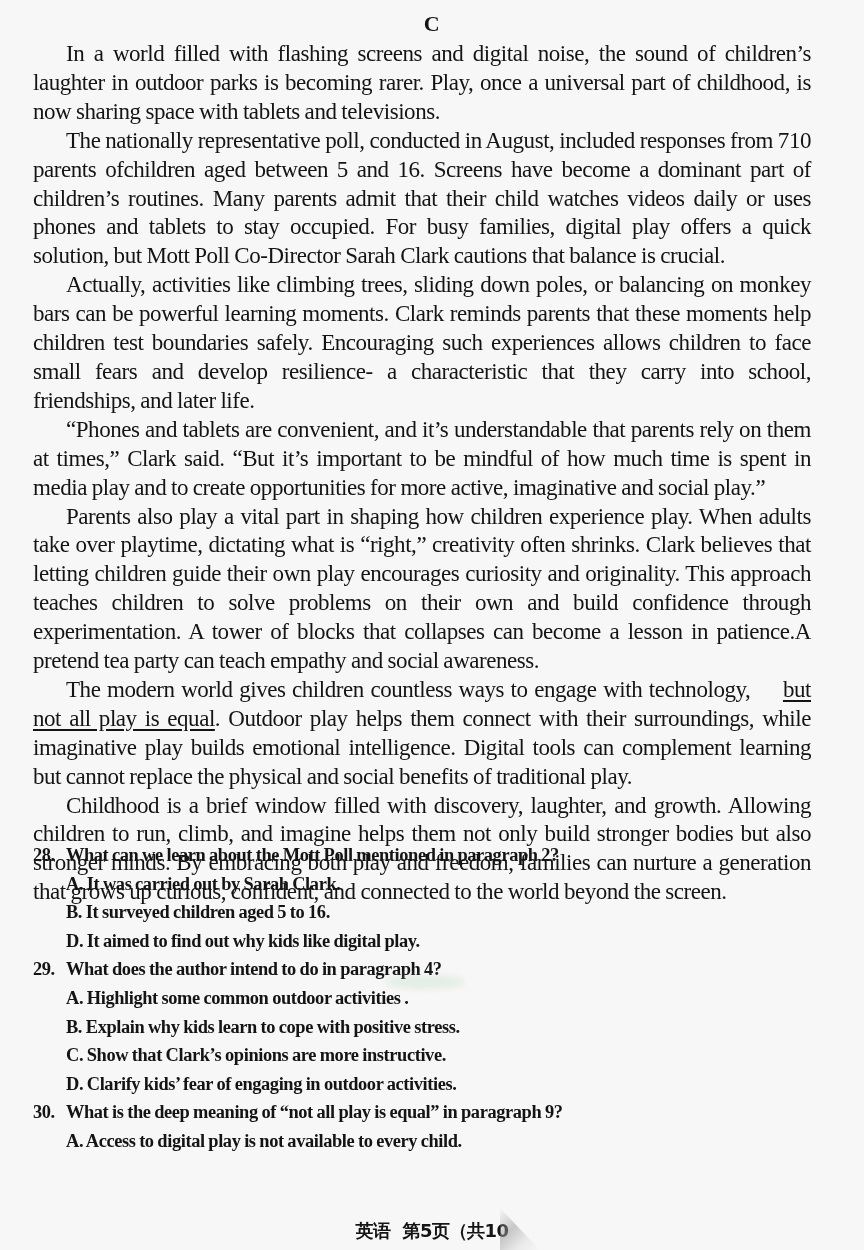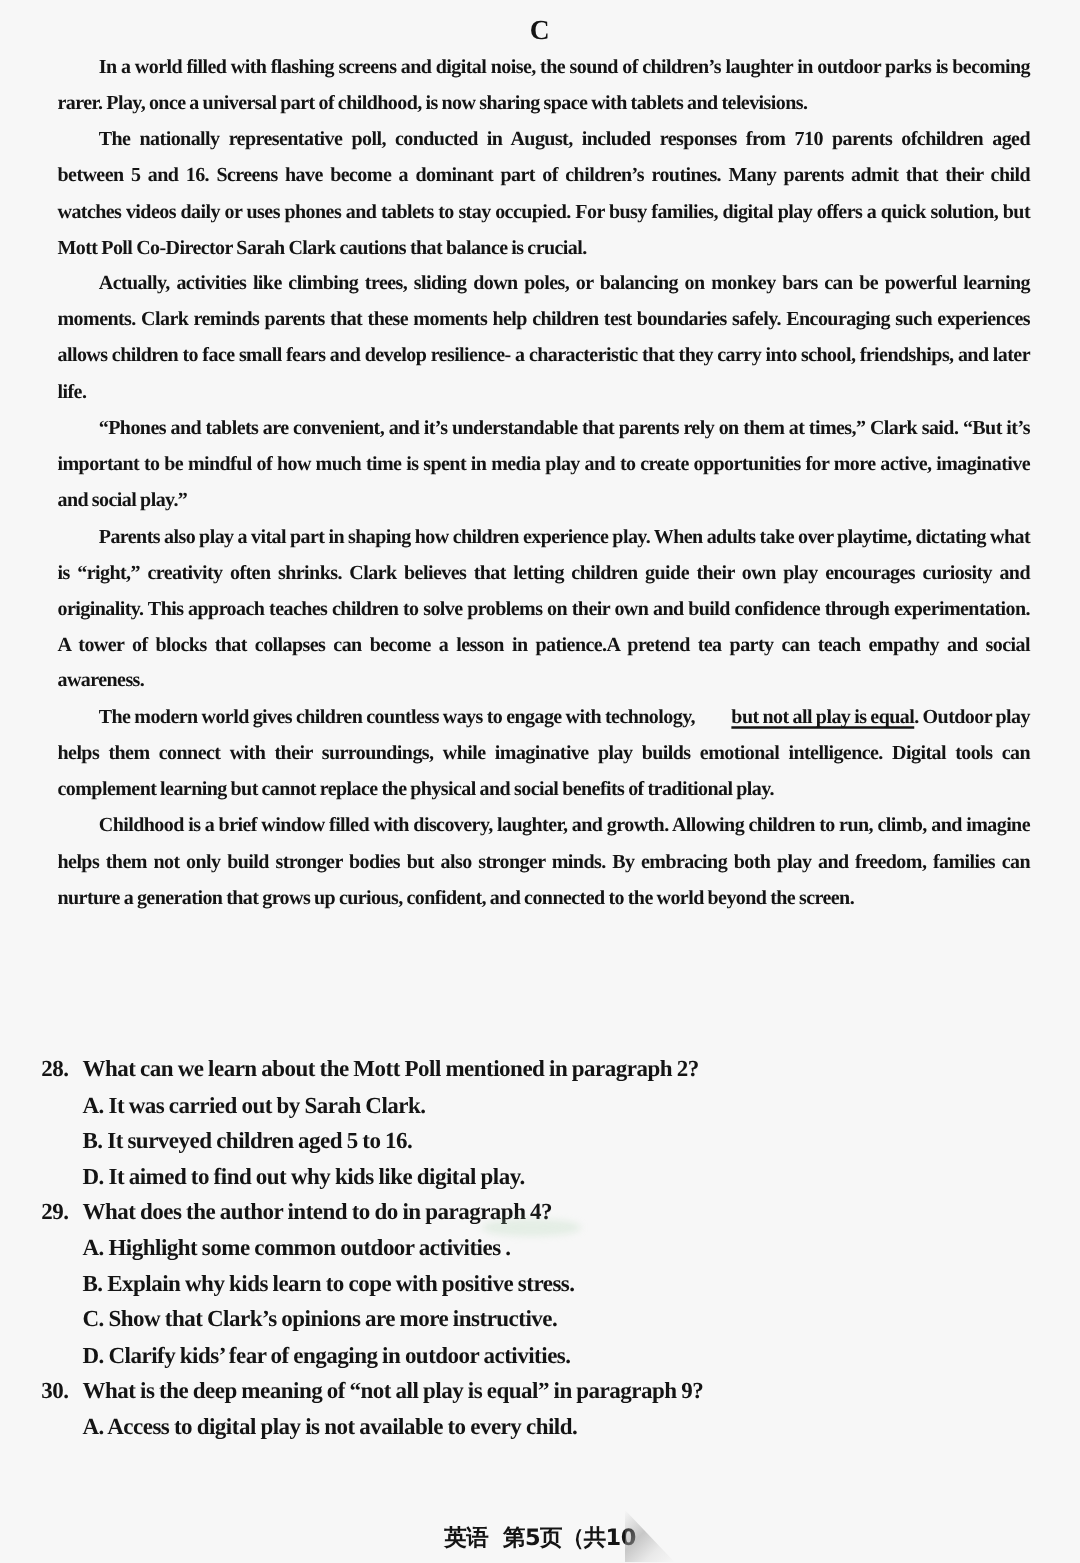--- a/index.html
+++ b/index.html
@@ -28,26 +28,26 @@
       width: 864px;
       top: 10px;
       text-align: center;
       font-size: 22px;
       font-weight: bold;
       line-height: 28px;
       letter-spacing: 0.5px;
     }
     .passage {
       position: absolute;
-      left: 46px;
+      left: 33px;
       top: 40px;
       width: 778px;
-      font-size: 16px;
+      font-size: 23px;
       line-height: 28.9px;
-      font-weight: bold;
+      font-weight: normal;
       text-align: justify;
       letter-spacing: -0.45px;
       word-spacing: -0.5px;
     }
     .para {
       margin: 0;
       text-indent: 33px;
     }
     .underlined {
       text-decoration: underline;

